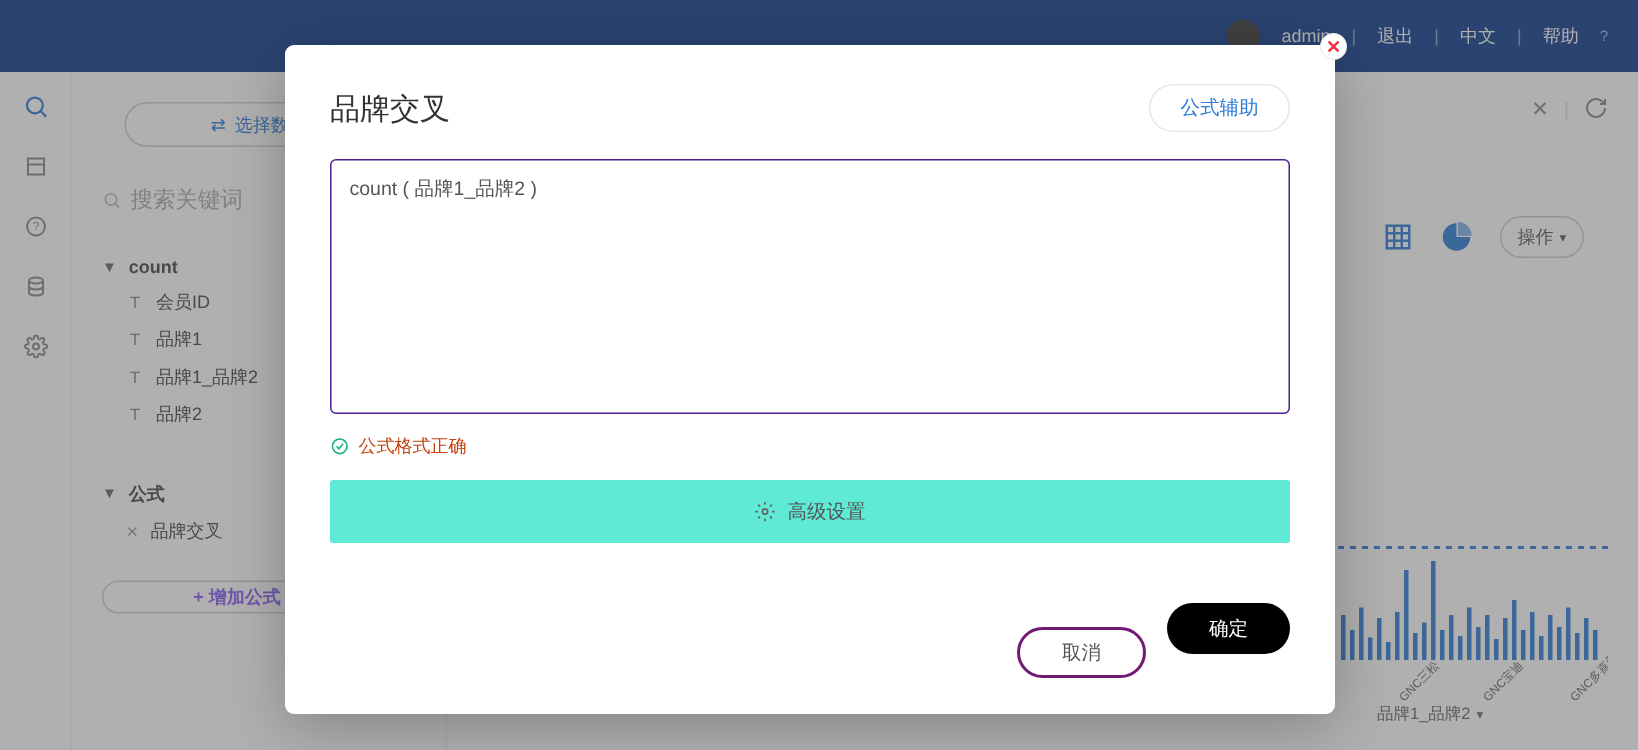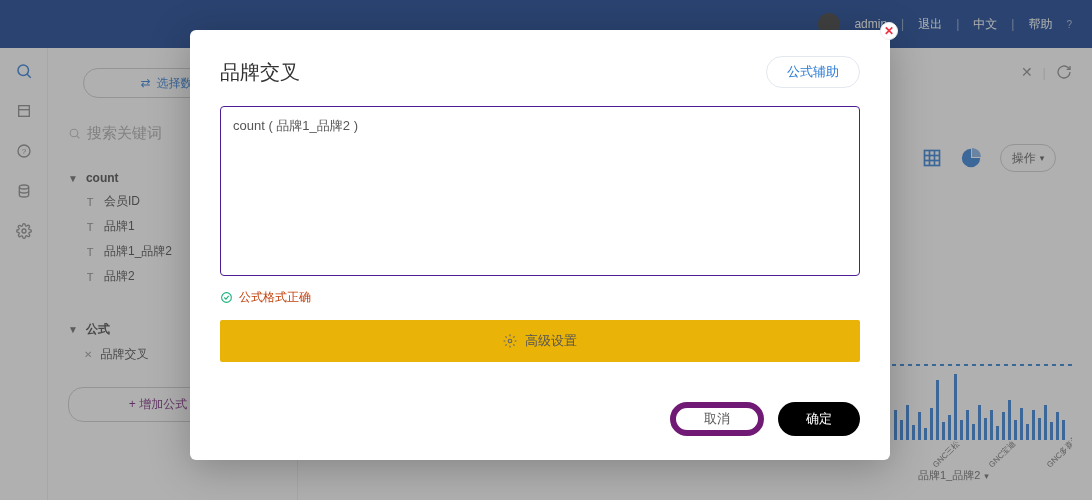--- a/index.html
+++ b/index.html
@@ -24,21 +24,21 @@
   .sidebar { width: 250px; border-right:1px solid #eee; padding: 20px 20px; font-size: 13px; color:#555; }
   .sidebar .pill-btn { display:flex; align-items:center; justify-content:center; width: 180px; height: 30px; border:1px solid #ccc; border-radius: 15px; margin: 0 auto 26px; color:#2b7bd6; font-size:12px; }
   .sidebar .search-kw { display:flex; align-items:center; gap:6px; color:#aaa; margin-bottom: 24px; font-size:15px;}
   .tree-item { display:flex; align-items:center; gap:8px; padding: 4px 0 4px 10px; font-size: 12px; color:#444;}
   .tree-group { font-weight:700; padding-left:0;}
   .tree-caret{ font-size:10px; color:#666; }
   .t-icon{ width:12px; text-align:center; color:#888; font-size:11px;}
   .subtree { margin-left: 6px; }
   .formula-section { margin-top: 28px;}
   .x-icon{color:#999;font-size:10px;}
-  .add-formula { margin-top: 20px; width:180px; height:35px;border:1px solid #ccc; border-radius:15px; display:flex; align-items:center; justify-content:center; color:#701a75; font-size:12px;}
+  .add-formula { margin-top: 20px; width:180px; height:22px;border:1px solid #ccc; border-radius:15px; display:flex; align-items:center; justify-content:center; color:#8b5cf6; font-size:12px;font-weight:bold;}
   
   .main { flex:1; padding: 16px 20px; position:relative;}
   .toolbar { position:absolute; right:20px; top:16px; display:flex; align-items:center; gap:10px;}
   .tool-x { color:#888; font-size:14px; }
   .tool-refresh svg{stroke:#888;}
   .chart-ctrl { position:absolute; right:36px; top:96px; display:flex; align-items:center; gap:18px;}
   .ctrl-btn { width:56px; height:28px; border:1px solid #ccc; border-radius:14px; display:flex; align-items:center; justify-content:center; font-size:12px; color:#555;}
   .grid-icon, .pie-icon { color:#2b7bd6; }
   .axis-label { position:absolute; left:620px; top:420px; font-size:11px; color:#666; display:flex; align-items:center; gap:4px;}
   .tiny-chart { position:absolute; right:20px; bottom:30px; width:180px; height:120px; }
@@ -49,24 +49,24 @@
   .scrim { position:absolute; inset:0; background: rgba(80,80,80,.45); }
   
   .modal { position:absolute; left:190px; top:30px; width:700px; background:#fff; border-radius:6px; box-shadow:0 8px 40px rgba(0,0,0,.25); padding: 26px 30px 24px; }
   .modal-close { position:absolute; right:-8px; top:-8px; width:18px; height:18px; border-radius:50%; background:#fff; color:#e34; font-size:12px; display:flex; align-items:center; justify-content:center; border:1px solid #eee; font-weight:bold;}
   .modal-head { display:flex; align-items:center; justify-content:space-between; margin-bottom: 18px;}
   .modal-title { font-size:20px; font-weight:400; color:#333; }
   .helper-btn { height:32px; padding:0 20px; border:1px solid #e3e8ef; border-radius:16px; color:#2b7bd6; font-size:13px; display:flex; align-items:center; }
   .editor { width:100%; height:170px; border:1px solid #4c1d95; border-radius:4px; padding:10px 12px; font-size:13px; color:#555; font-family:inherit; resize:none; outline:none;}
   .status { display:flex; align-items:center; gap:6px; color:#c2410c; font-size:12px; margin:10px 0 14px;}
   .status svg{stroke:#18b37a; fill:none;}
-  .adv { height:42px; background:#eab308; display:flex; align-items:center; justify-content:center; gap:8px; color:#555; font-size:13px; border-radius:2px;}
+  .adv { height:42px; background:#5eead4; display:flex; align-items:center; justify-content:center; gap:8px; color:#555; font-size:13px; border-radius:2px;}
   .modal-foot { display:flex; justify-content:flex-end; gap:14px; margin-top:40px;}
   .btn { height:34px; padding:0 28px; border-radius:17px; font-size:13px; display:flex; align-items:center; justify-content:center; cursor:pointer;}
-  .btn-ghost { border:6px solid #701a75; color:#555; background:#fff; }
+  .btn-ghost { border:2px solid #701a75; color:#555; background:#fff;margin-top:16px; }
   .btn-primary { border:none; background:#000000; color:#fff; }
   svg { display:block; }
 </style>
 </head>
 <body>
 
 <div class="app">
 
   <div class="header">
     <div class="header-right">

